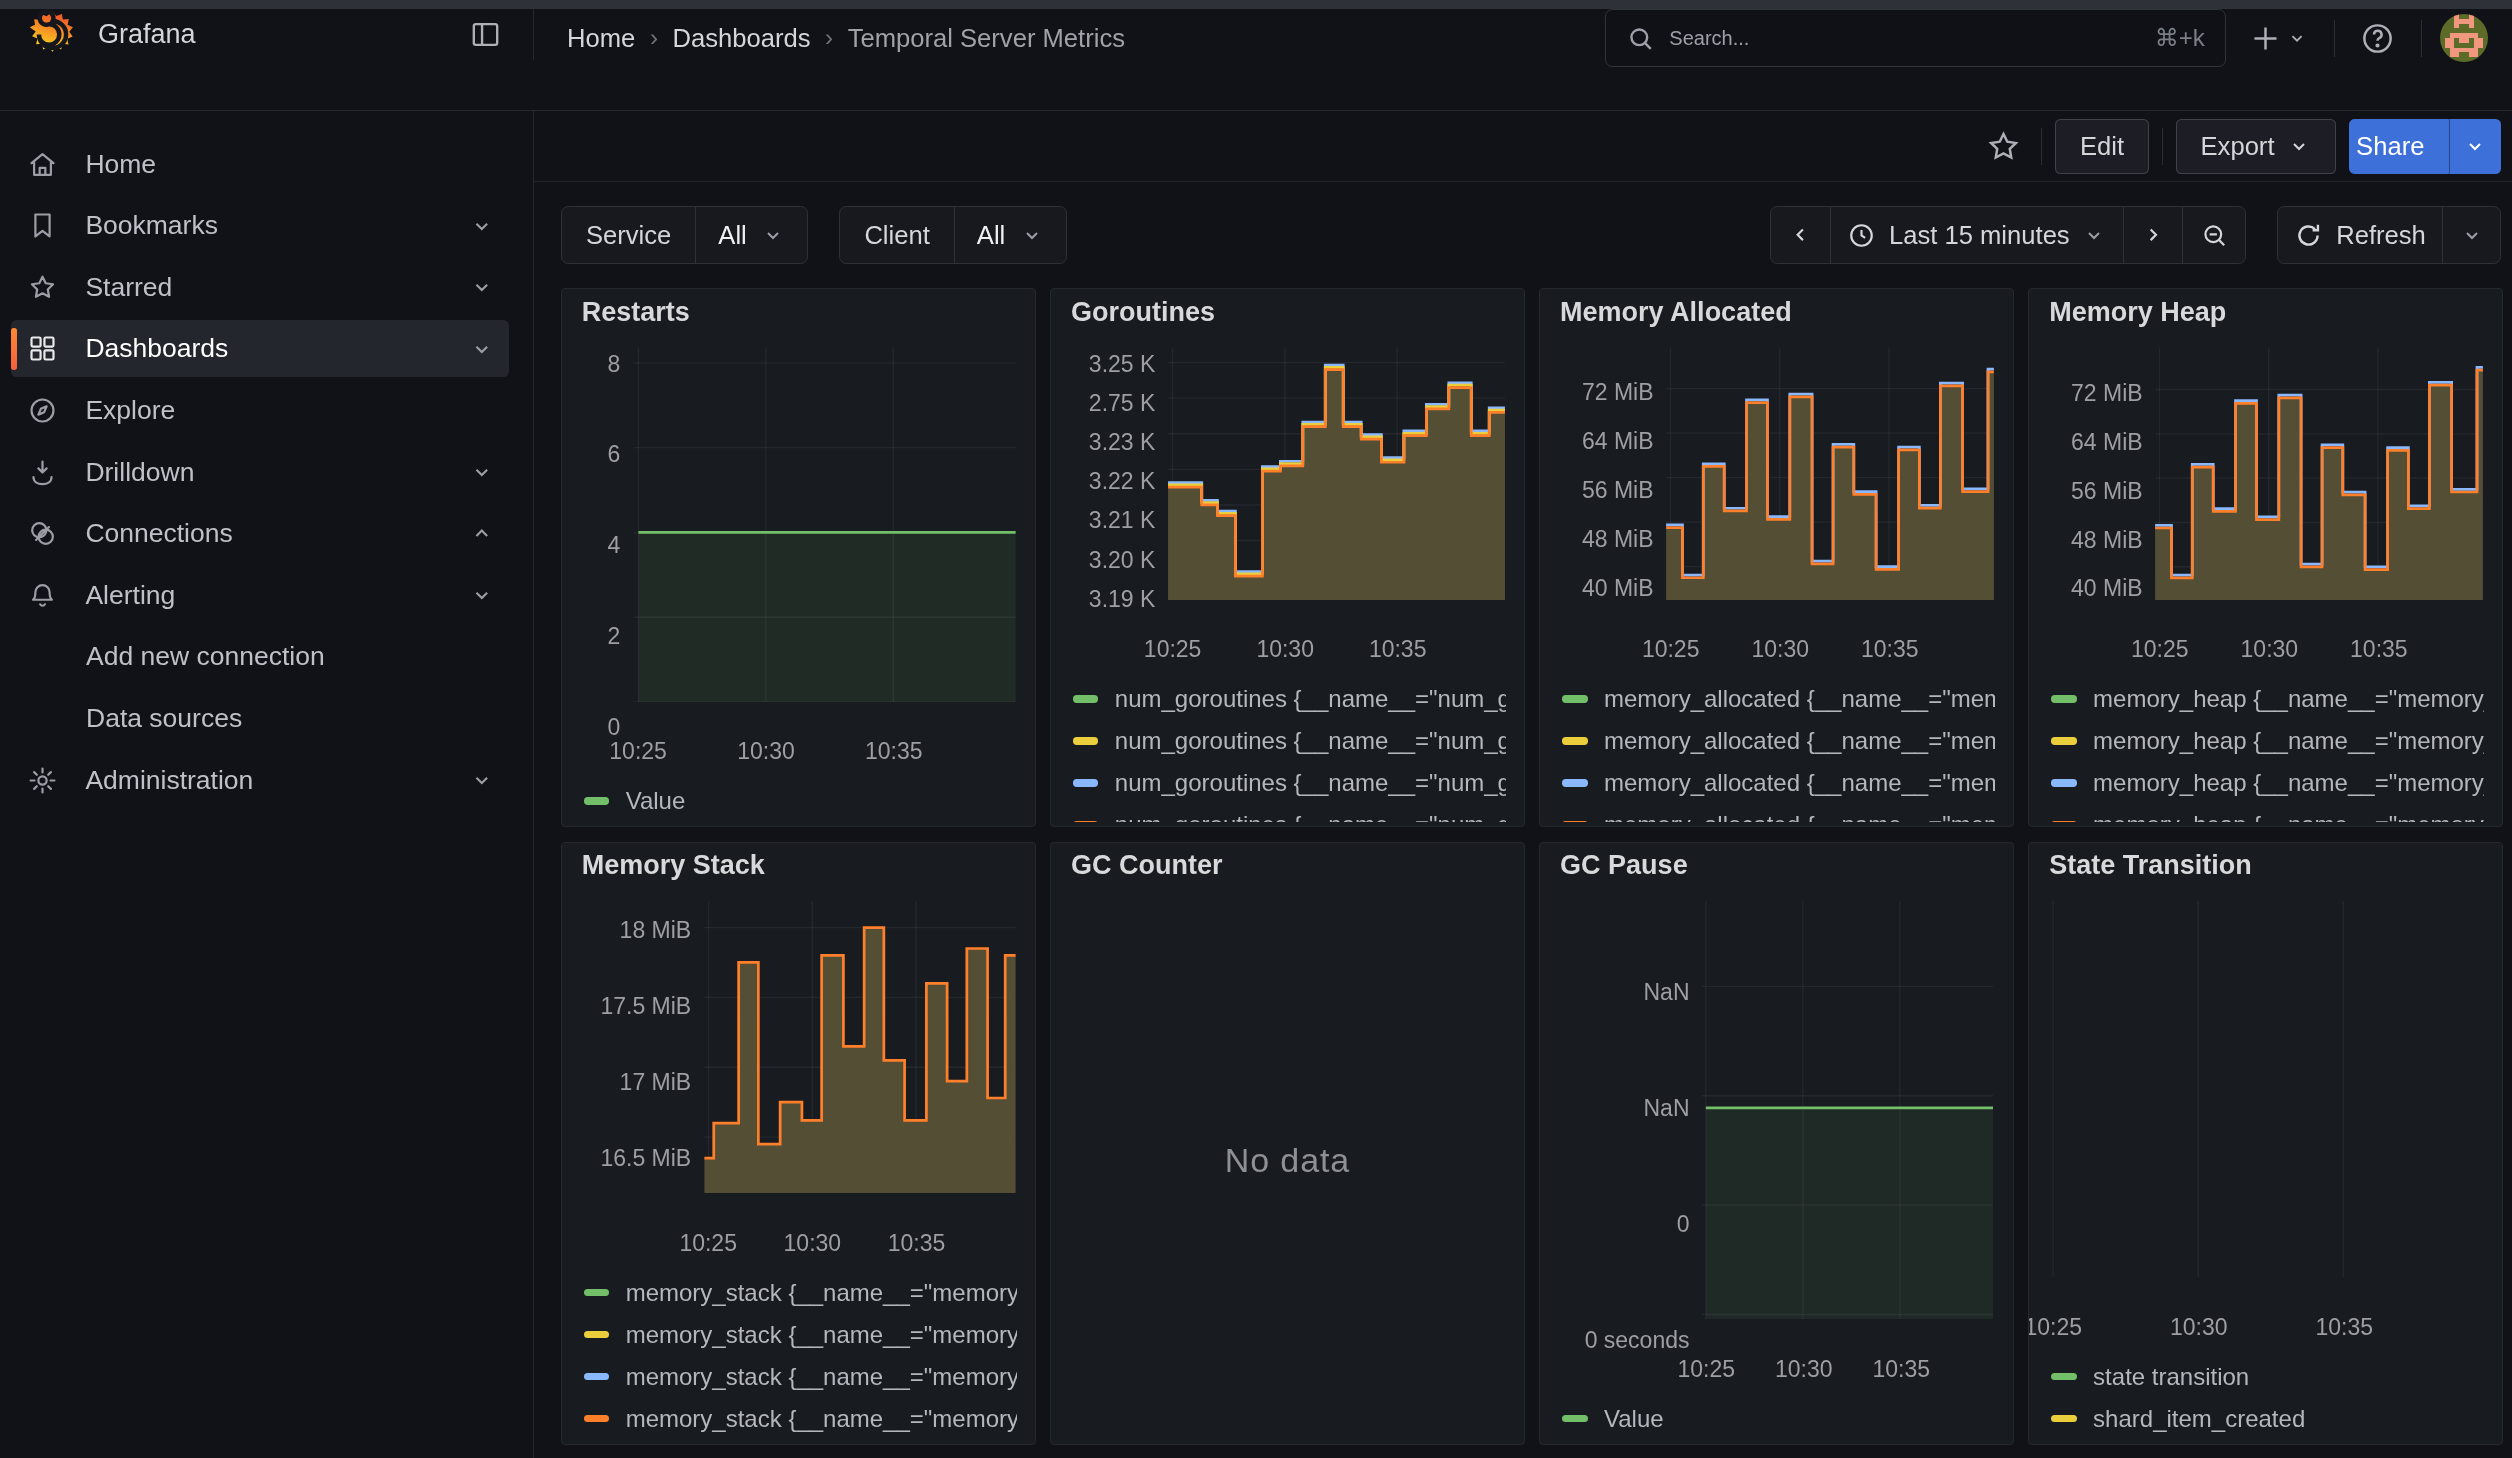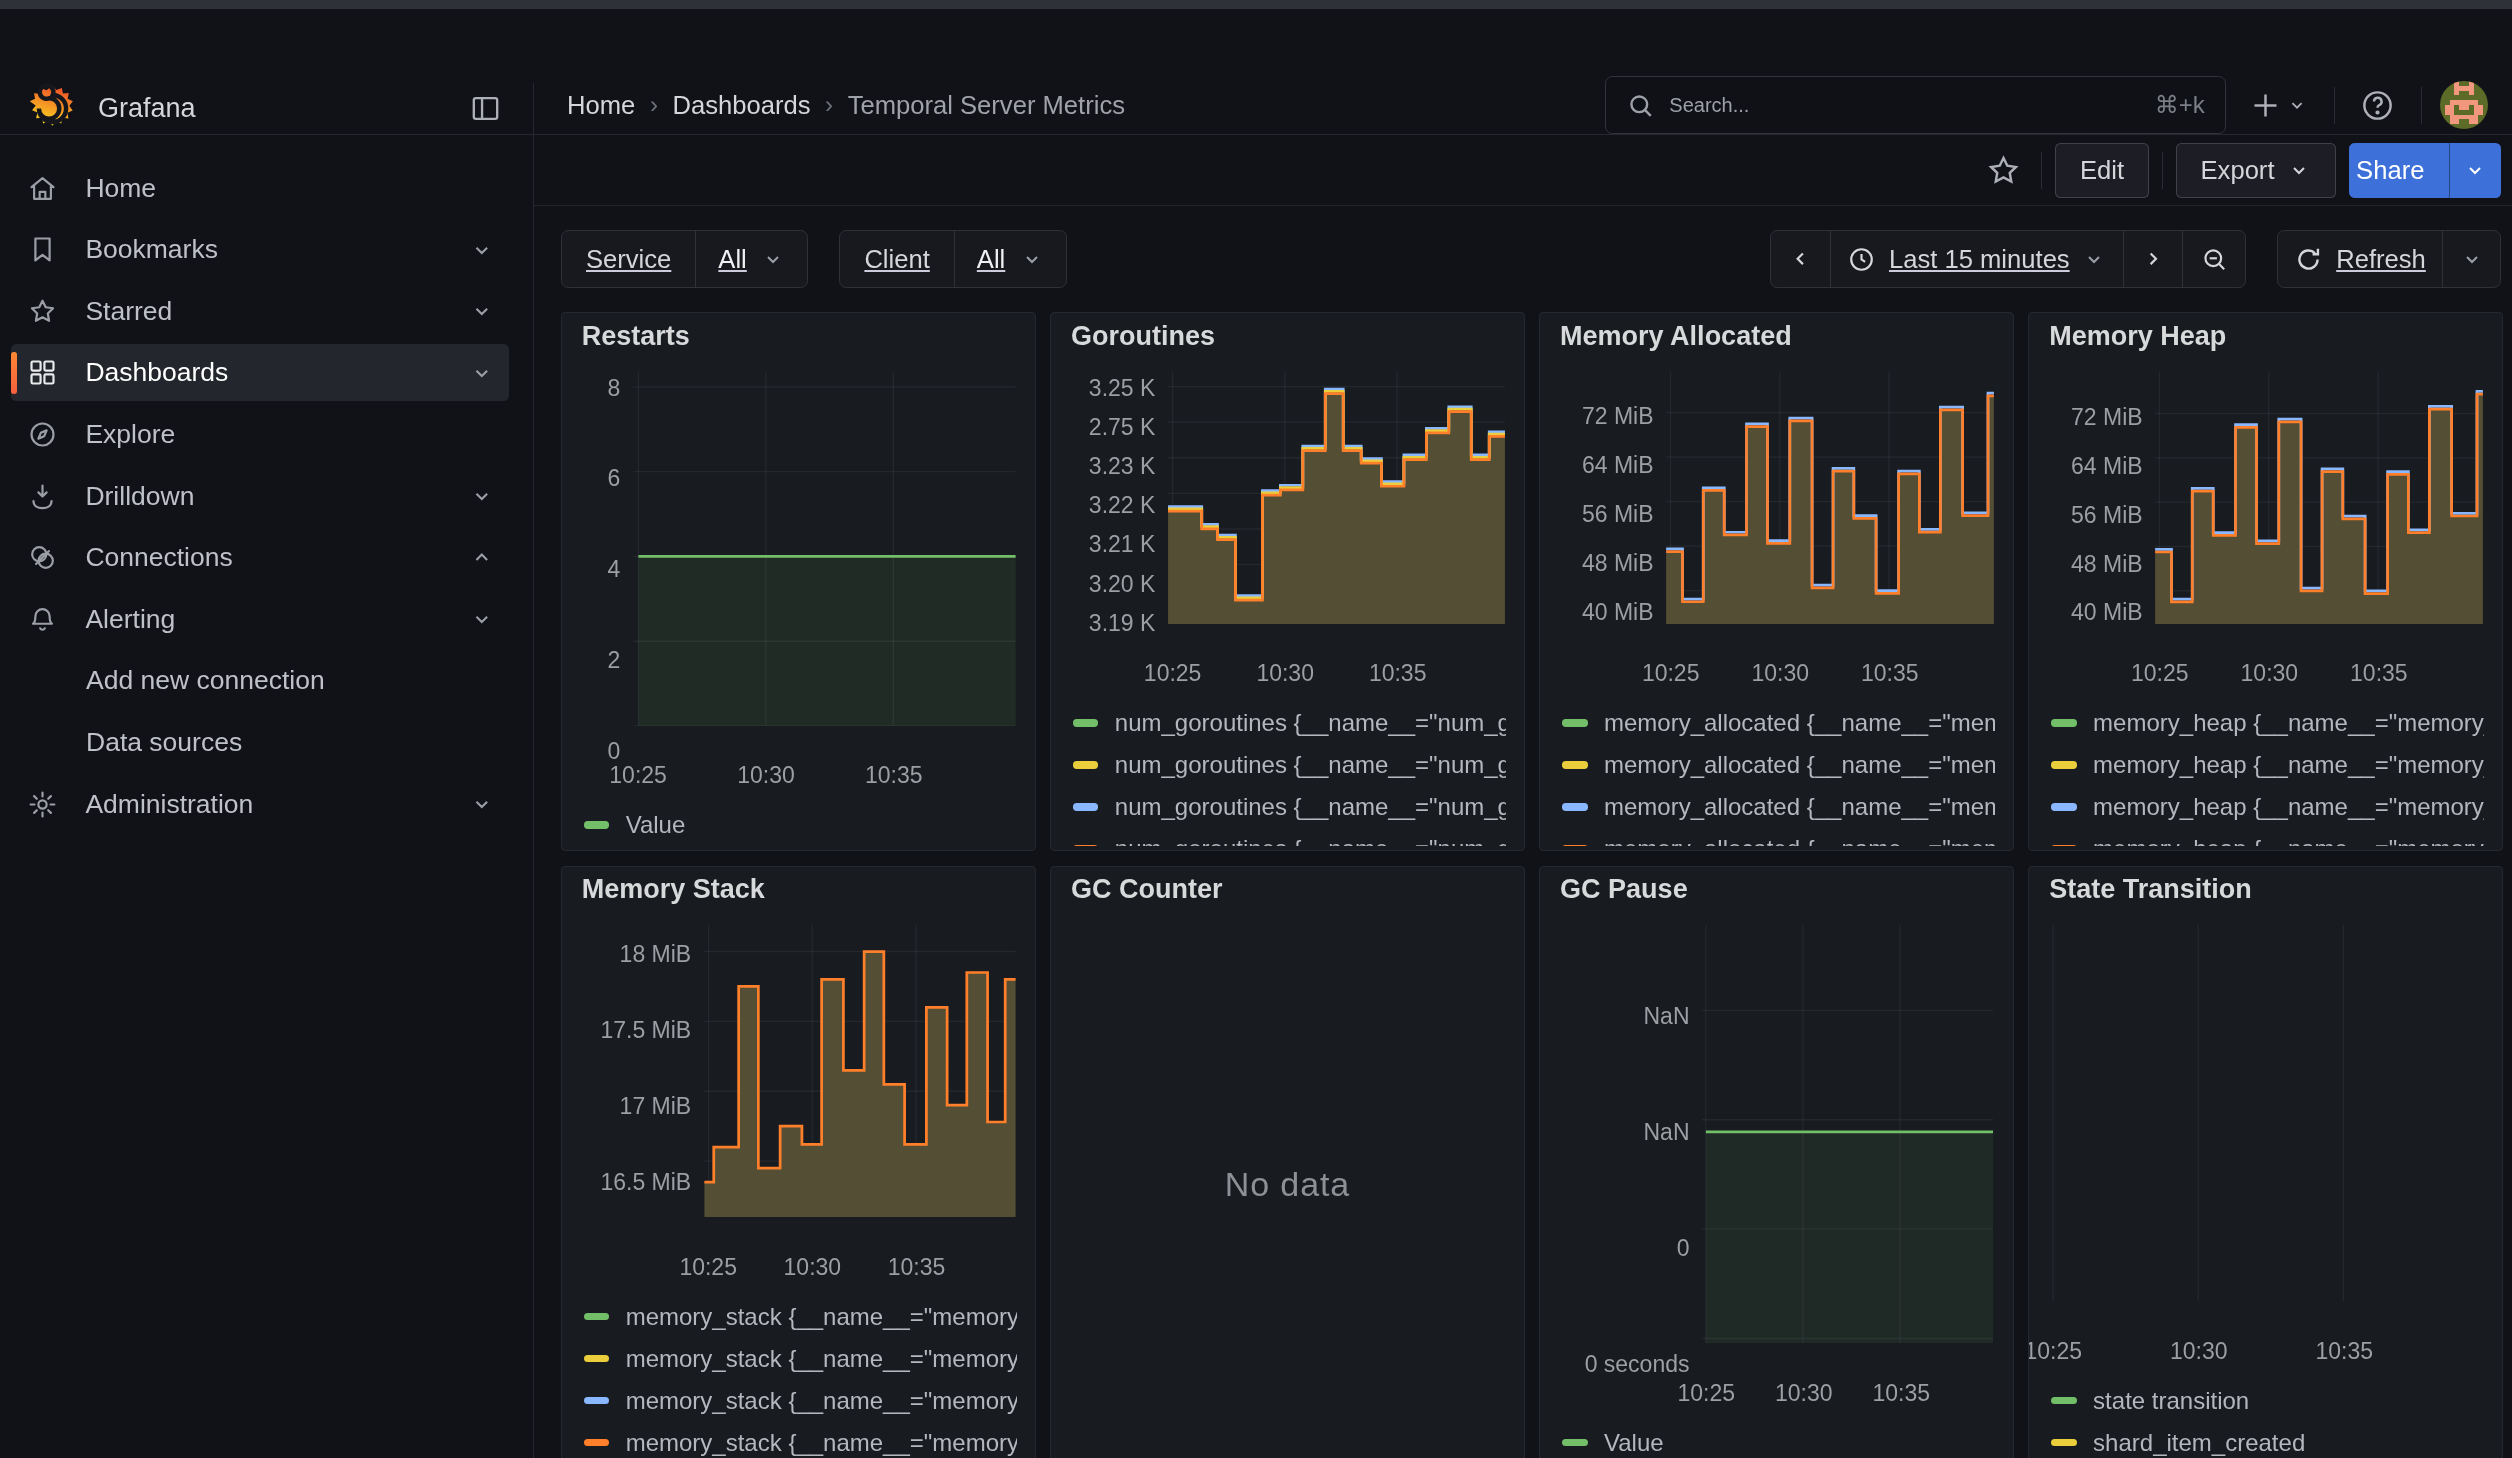--- a/index.html
+++ b/index.html
@@ -3,21 +3,21 @@
 <meta charset="utf-8">
 <style>
   * { box-sizing: border-box; margin: 0; padding: 0; }
   html,body { width:2512px; height:1458px; overflow:hidden;
     background:#111217; color:#ccccdc;
     font-family:"Liberation Sans","DejaVu Sans",sans-serif; }
   .win-strip { height:9px; background:#2e3137; }
   .app { display:flex; flex-direction:column; height:1449px; }
 
   
-  .topbar { height:126px; display:flex; align-items:flex-end; border-bottom:0.9px solid rgba(204,204,220,0.12); flex:none; }
+  .topbar { height:102px; display:flex; align-items:flex-start; border-bottom:0.9px solid rgba(204,204,220,0.12); flex:none; }
   .topbar-left { width:534px; flex:none; display:flex; align-items:center; padding:0 24px 0 27px; border-right:0.9px solid rgba(204,204,220,0.12); }
   .brand-logo { width:51px; height:51px; flex:none; }
   .brand-name { font-size:27px; font-weight:500; color:#d5d6da; margin-left:20px; flex:1; }
   .icon-btn { background:none; border:none; color:#aeb0b8; cursor:pointer; display:flex; align-items:center; justify-content:center; padding:7.3px; border-radius:5.5px; }
   .icon-btn svg { display:block; }
   .topbar-main { flex:1; display:flex; align-items:center; padding:0 24px 0 33px; }
   .breadcrumb { display:flex; align-items:center; gap:14.6px; font-size:25.6px; }
   .crumb { color:#d5d6da; cursor:pointer; }
   .crumb.current { color:#9fa2a8; cursor:default; }
   .crumb-sep { color:#6e7279; font-size:24px; }
@@ -49,21 +49,21 @@
   .content { flex:1; display:flex; flex-direction:column; min-width:0; }
   .subheader { height:71px; flex:none; display:flex; align-items:center; justify-content:flex-end; padding:0 11px; border-bottom:0.9px solid rgba(204,204,220,0.10); }
   .btn { height:55px; display:inline-flex; align-items:center; gap:12.8px; padding:0 24px; border-radius:5.5px;
     font-size:25.6px; font-weight:500; color:#d5d6da; background:rgba(204,204,220,0.07);
     border:0.9px solid rgba(204,204,220,0.20); cursor:pointer; white-space:nowrap; }
   .btn-primary { background:#3d71d9; border-color:#3d71d9; color:#ffffff; font-weight:500;padding-left:6px; }
   .share-wrap { display:flex; }
   .share-wrap .main { border-radius:5.5px 0 0 5.5px; }
   .share-wrap .caret { border-radius:0 5.5px 5.5px 0; border-left:0.9px solid rgba(17,18,23,0.45); padding:0 12.8px; }
 
-  .controls { flex:none; display:flex; align-items:center; padding:24px 11px 0 27px;text-decoration:underline; }
+  .controls { flex:none; display:flex; align-items:center; padding:24px 11px 0 27px; }
   .var-group { display:flex; align-items:stretch; height:58px; border:0.9px solid #2e3237; border-radius:7.3px; overflow:hidden; margin-right:31px; background:#17191f; }
   .var-label { display:flex; align-items:center; padding:0 24px; font-size:25.6px; font-weight:500; color:#d5d6da; border-right:0.9px solid #2e3237; }
   .var-value { display:flex; align-items:center; gap:14.6px; padding:0 22px; font-size:25.6px; color:#eef0f2; cursor:pointer; }
   .controls-spacer { flex:1; }
   .seg-group { display:flex; align-items:stretch; height:58px; border:0.9px solid #2e3237; border-radius:7.3px; overflow:hidden; background:#17191f; }
   .seg { display:flex; align-items:center; gap:12.8px; padding:0 16.4px; color:#d5d6da; font-size:25.6px; font-weight:500; cursor:pointer; border-right:0.9px solid #2e3237; white-space:nowrap; }
   .seg:last-child { border-right:none; }
   .seg svg { flex:none; }
   .gap34 { width:31px; }
 

